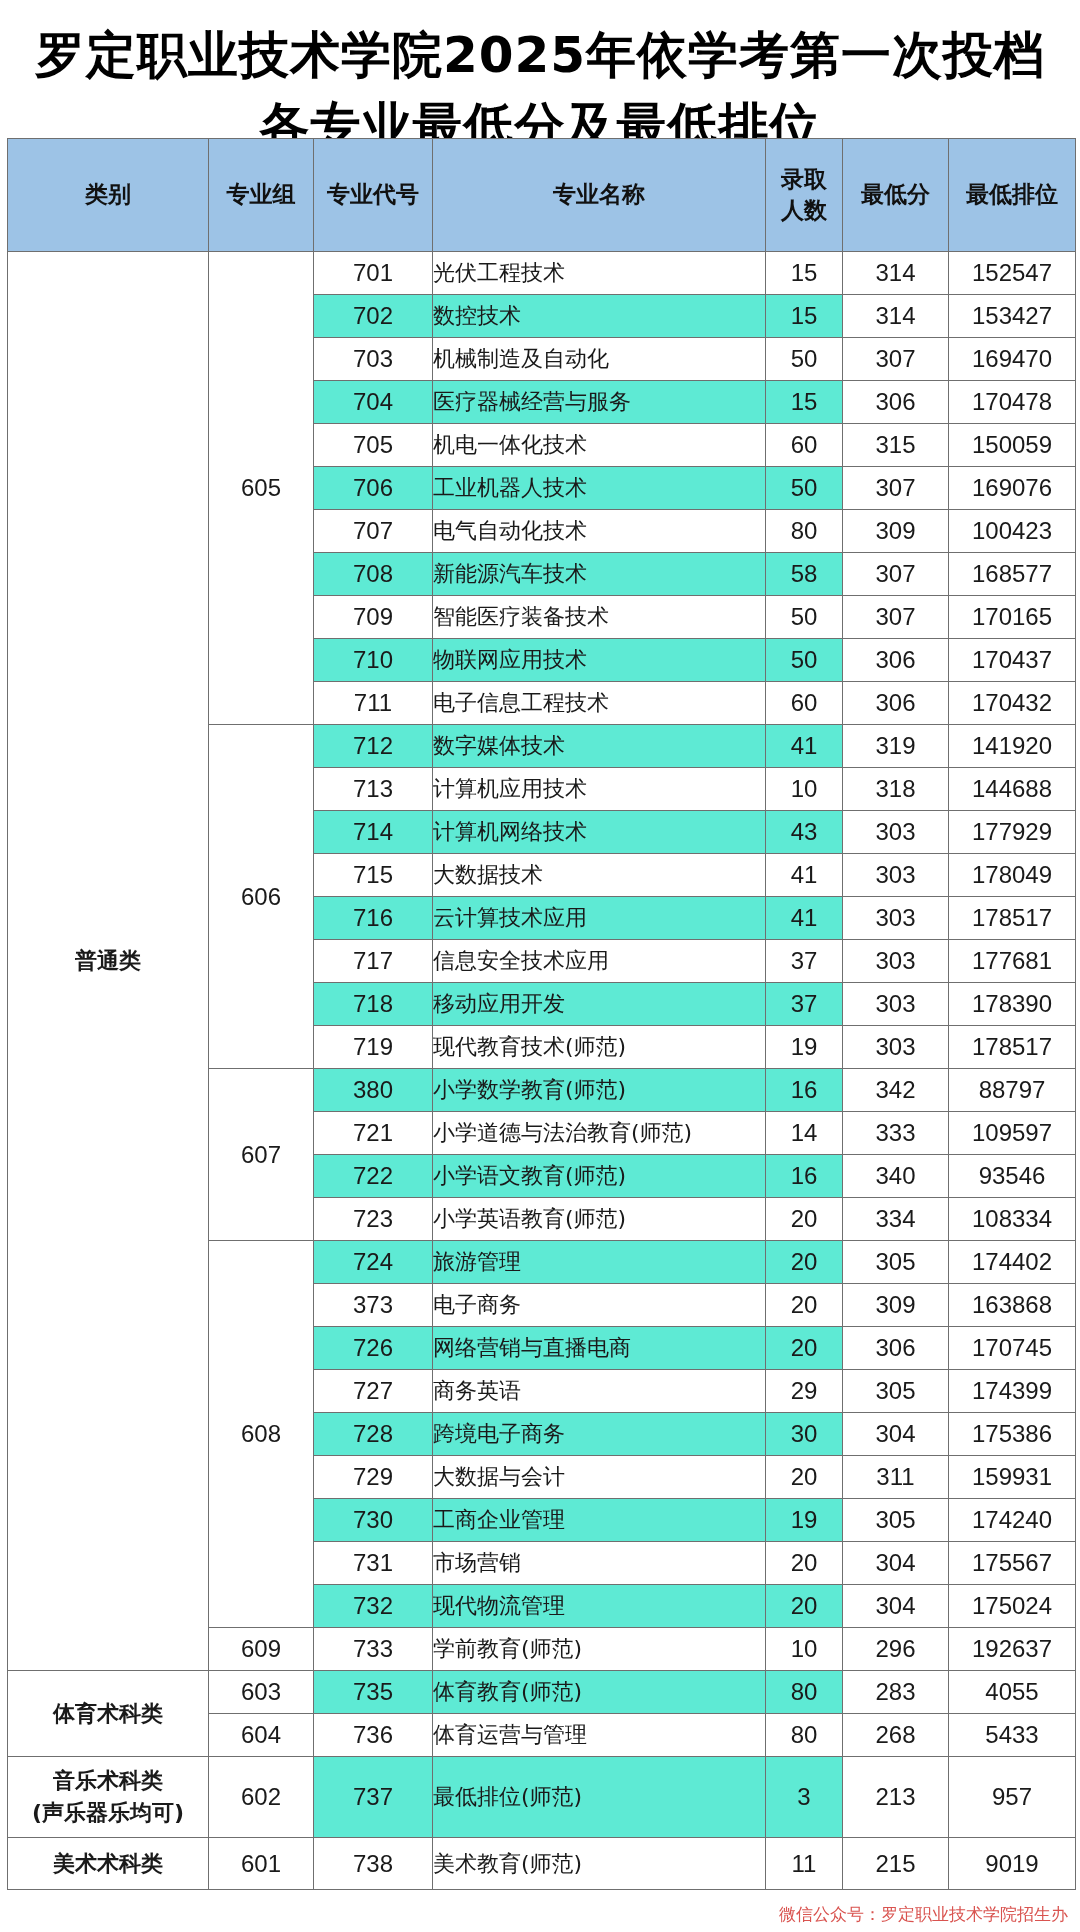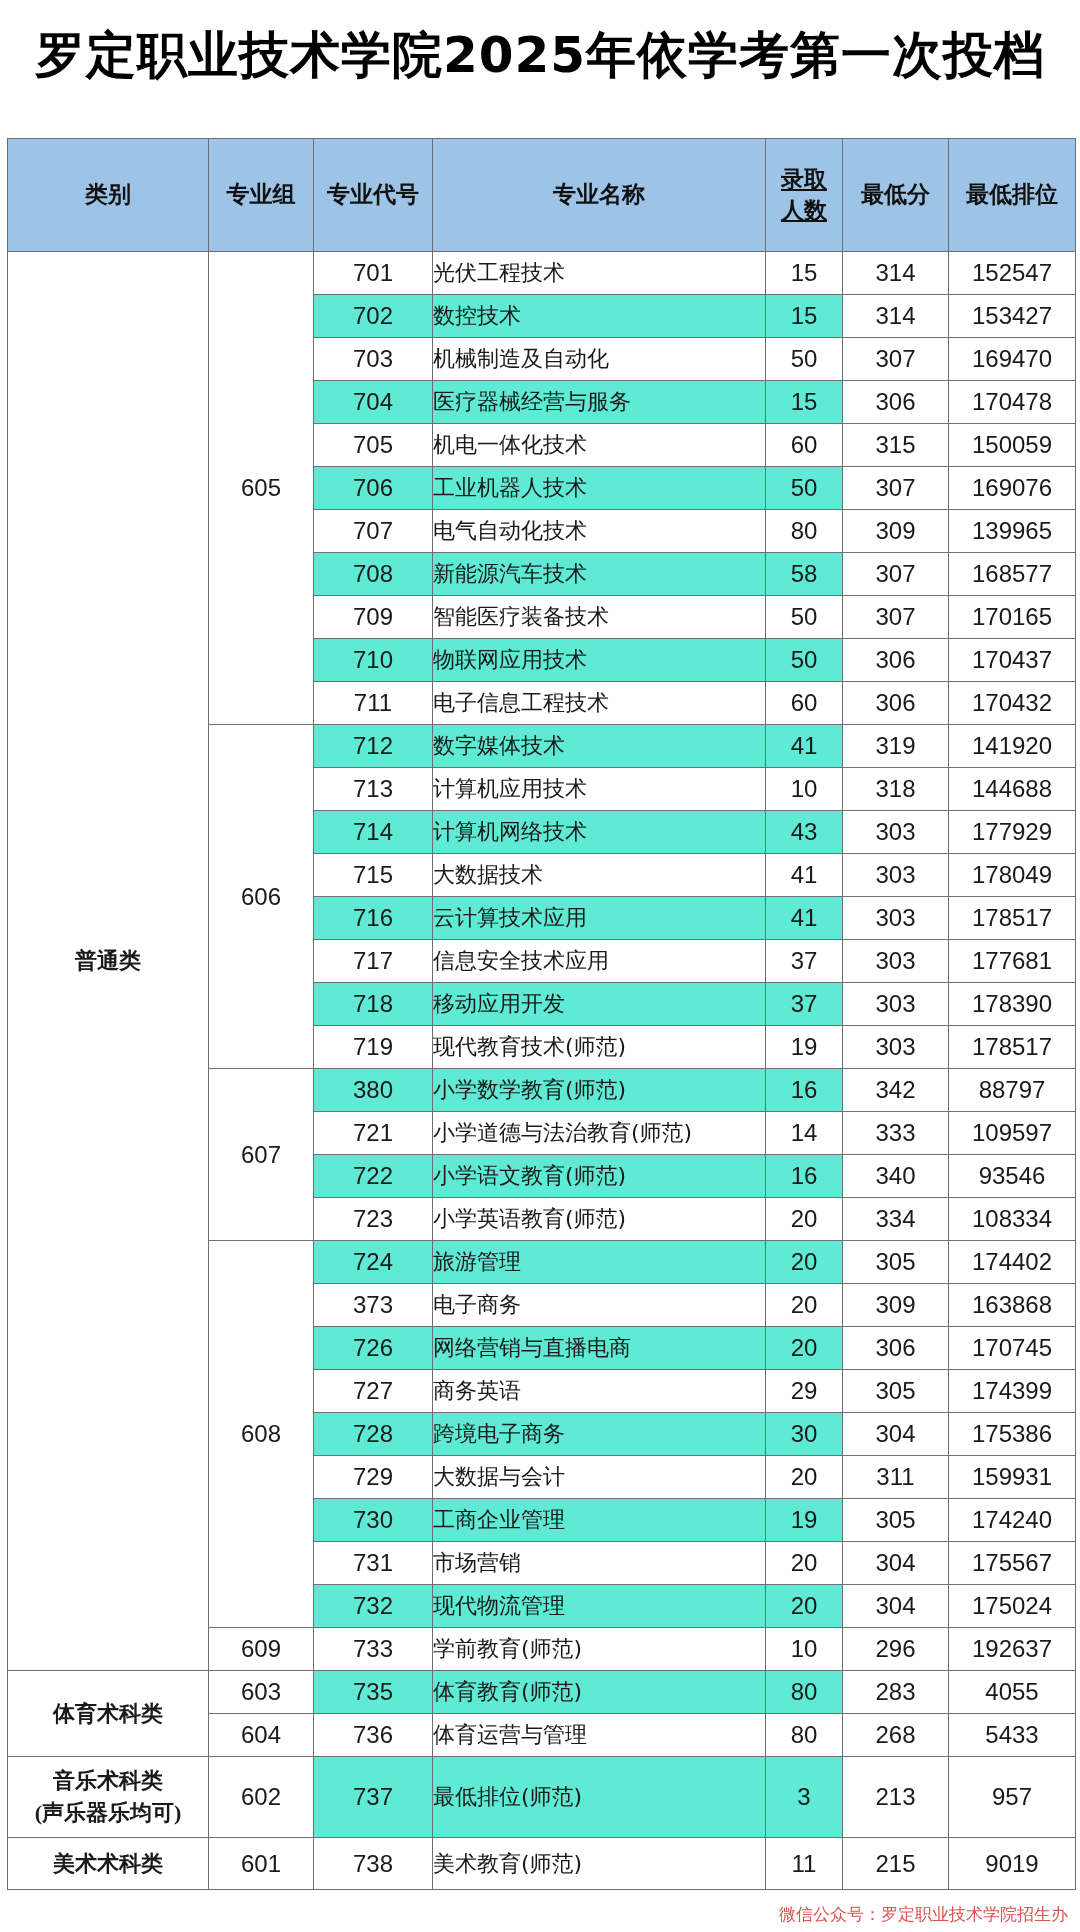--- a/index.html
+++ b/index.html
@@ -23,38 +23,39 @@
   tr.tall td { height: 80px; }
   tr.bottom td { height: 51px; }
   .footer { position: absolute; right: 12px; top: 1903px; font-size: 17px; color: #d9534f;
             font-family: Liberation Sans, sans-serif; }
 </style>
 </head>
 <body>
 
 <div class="page">
   <div class="title l1">罗定职业技术学院2025年依学考第一次投档</div>
+  <div class="title l2">各专业最低分及最低排位</div>
 
   <table>
     <colgroup>
       <col style="width:201px">
         <col style="width:105px">
         <col style="width:119px">
       <col style="width:333px">
         <col style="width:77px">
         <col style="width:106px">
         <col style="width:127px">
     </colgroup>
     <thead>
       <tr>
         <th>类别</th>
         <th>专业组</th>
         <th>专业代号</th>
         <th>专业名称</th>
-        <th style="white-space:normal;"><span style="display:inline-block;width:50px;word-break:break-all;text-decoration:underline;">录取人数</span></th>
+        <th style="white-space:normal;"><span style="display:inline-block;width:50px;word-break:break-all;">录取人数</span></th>
         <th>最低分</th>
         <th>最低排位</th>
       </tr>
     </thead>
     <tbody id="tbody">
         <tr>
           <td class="cat" rowspan="33">普通类</td>
           <td rowspan="11">605</td>
           <td class="s">701</td>
           <td class="s name">光伏工程技术</td>
@@ -95,21 +96,21 @@
           <td class="s name">工业机器人技术</td>
           <td class="s">50</td>
           <td>307</td>
           <td>169076</td>
         </tr>
         <tr>
           <td class="s">707</td>
           <td class="s name">电气自动化技术</td>
           <td class="s">80</td>
           <td>309</td>
-          <td>139965</td>
+          <td>100423</td>
         </tr>
         <tr class="stripe">
           <td class="s">708</td>
           <td class="s name">新能源汽车技术</td>
           <td class="s">58</td>
           <td>307</td>
           <td>168577</td>
         </tr>
         <tr>
           <td class="s">709</td>
@@ -301,21 +302,21 @@
         </tr>
         <tr>
           <td rowspan="1">604</td>
           <td class="s">736</td>
           <td class="s name">体育运营与管理</td>
           <td class="s">80</td>
           <td>268</td>
           <td>5433</td>
         </tr>
         <tr class="stripe tall">
-          <td class="cat" rowspan="1" style="white-space: normal; font-family: Liberation Serif, serif;">
+          <td class="cat" rowspan="1" style="white-space: normal;">
             <div>音乐术科类</div>
             <div>(声乐器乐均可)</div>
           </td>
           <td rowspan="1">602</td>
           <td class="s">737</td>
           <td class="s name">最低排位(师范)</td>
           <td class="s">3</td>
           <td>213</td>
           <td>957</td>
         </tr>

